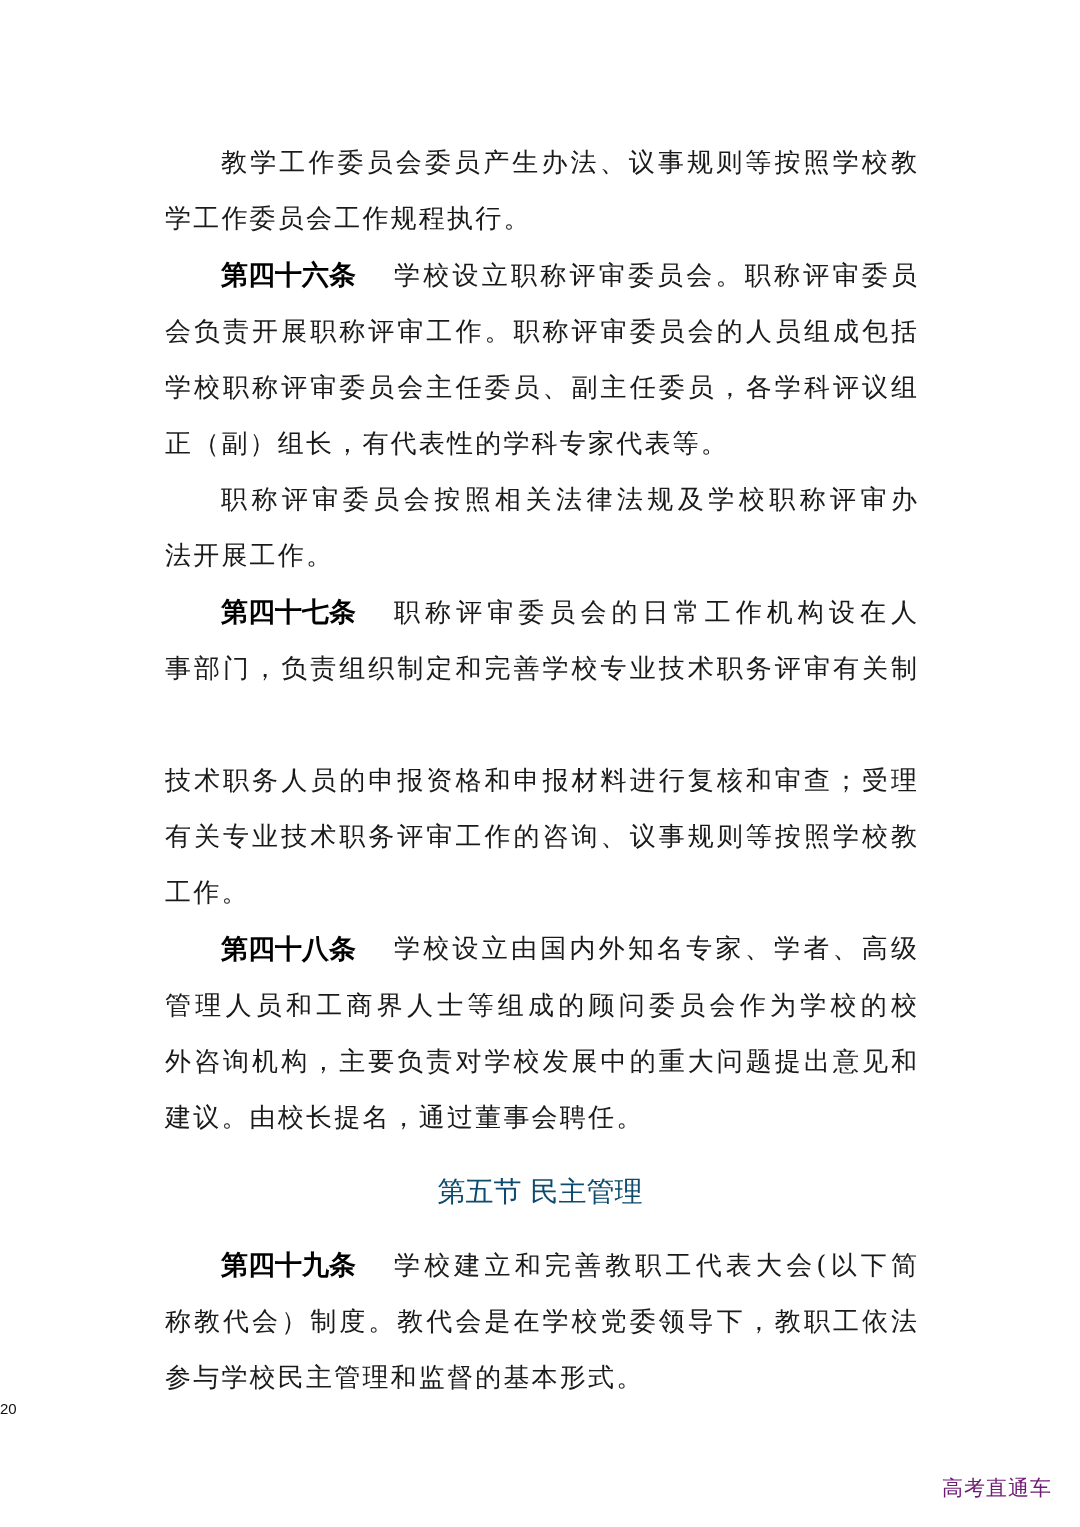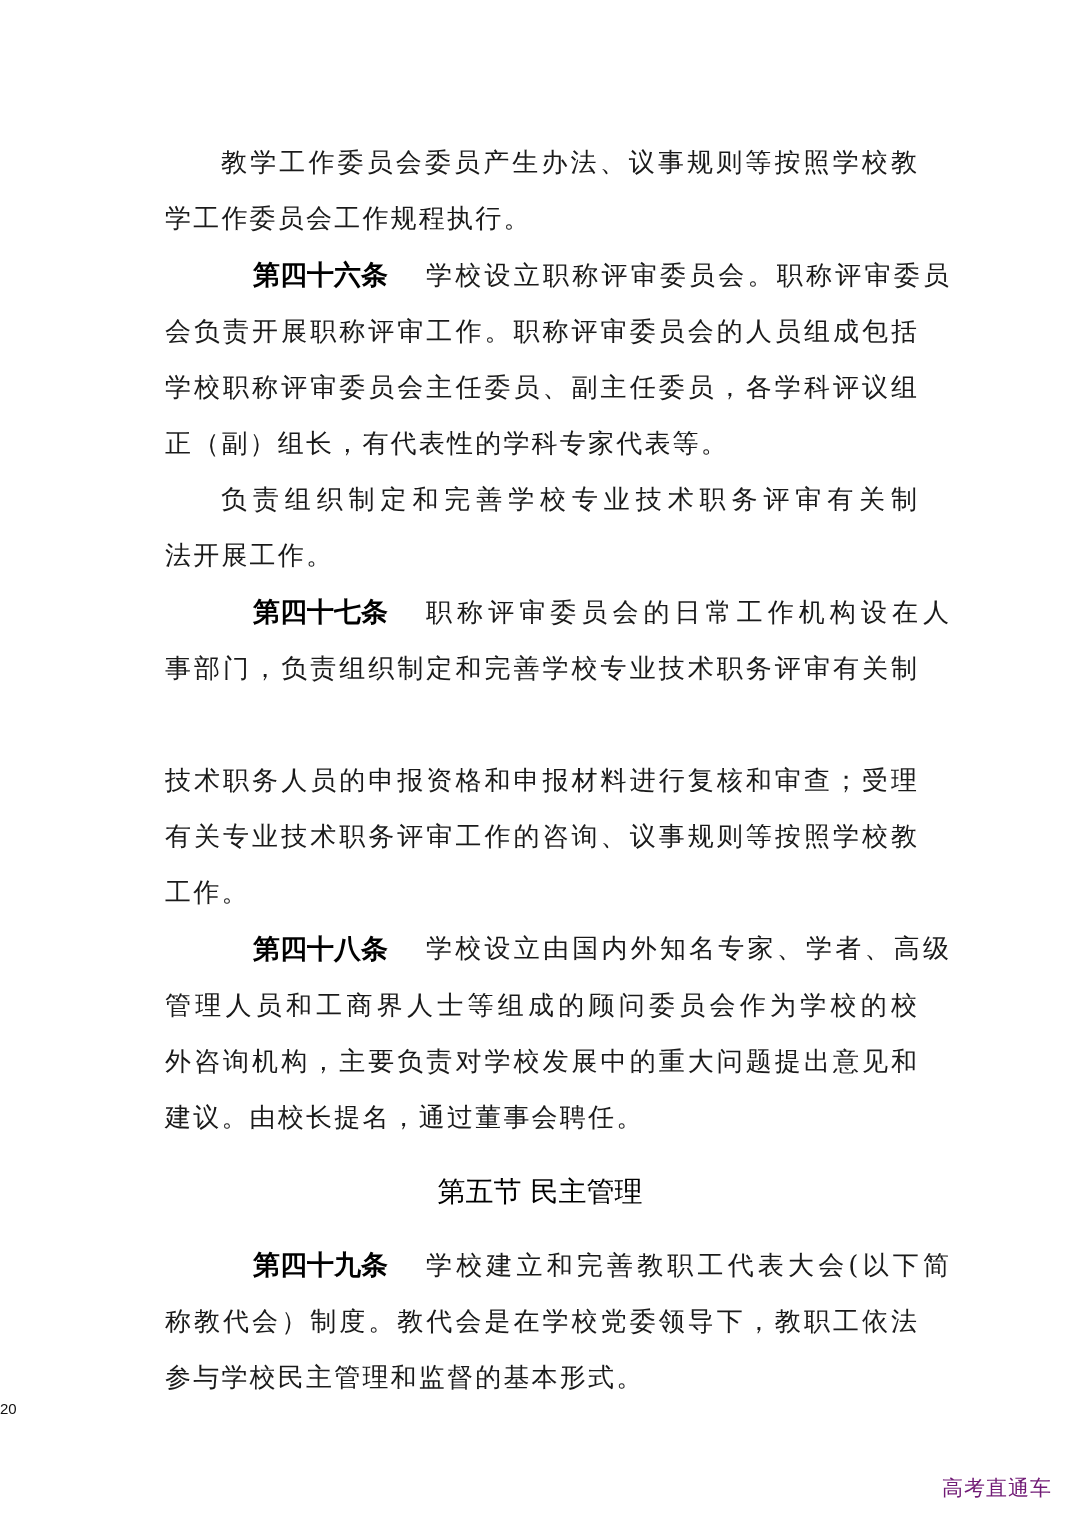--- a/index.html
+++ b/index.html
@@ -45,30 +45,29 @@
       font-family: "DejaVu Sans", "Liberation Sans", sans-serif;
       font-weight: bold;
       font-size: 27px;
       color: #000;
       margin-right: 38px;
       letter-spacing: 0;
     }
     .art-row {
       display: flex;
       justify-content: space-between;
-      margin-left: 32px;
     }
     .section-title {
       position: absolute;
       left: 0;
       width: 1080px;
       text-align: center;
       font-family: "DejaVu Sans", "Liberation Sans", sans-serif;
       font-size: 28px;
-      color: #000000;
+      color: #0c4a6e;
       top: 1172px;
       line-height: 40px;
     }
     .page-number {
       position: absolute;
       left: 0;
       width: 1080px;
       top: 1400px;
       text-align: left;
       font-family: "Liberation Sans", sans-serif;
@@ -94,21 +93,21 @@
   <div class="line last" style="top:198px">学工作委员会工作规程执行。</div>
 
   <div class="line indent art-row" style="top:255px">
     <span class="art-label">第四十六条</span>
     <span style="flex:1; text-align:justify; text-align-last:justify;">学校设立职称评审委员会。职称评审委员</span>
   </div>
   <div class="line" style="top:311px">会负责开展职称评审工作。职称评审委员会的人员组成包括</div>
   <div class="line" style="top:367px">学校职称评审委员会主任委员、副主任委员，各学科评议组</div>
   <div class="line last" style="top:423px">正（副）组长，有代表性的学科专家代表等。</div>
 
-  <div class="line indent" style="top:479px">负责组织制定和完善学校专业技术职务评审有关制</div>
+  <div class="line indent" style="top:479px">职称评审委员会按照相关法律法规及学校职称评审办</div>
   <div class="line last" style="top:535px">法开展工作。</div>
 
   <div class="line indent art-row" style="top:592px">
     <span class="art-label">第四十七条</span>
     <span style="flex:1; text-align:justify; text-align-last:justify;">职称评审委员会的日常工作机构设在人</span>
   </div>
   <div class="line" style="top:648px">事部门，负责组织制定和完善学校专业技术职务评审有关制</div>
   <div class="line" style="top:760px">技术职务人员的申报资格和申报材料进行复核和审查；受理</div>
   <div class="line" style="top:816px">有关专业技术职务评审工作的咨询、议事规则等按照学校教</div>
   <div class="line last" style="top:872px">工作。</div>

